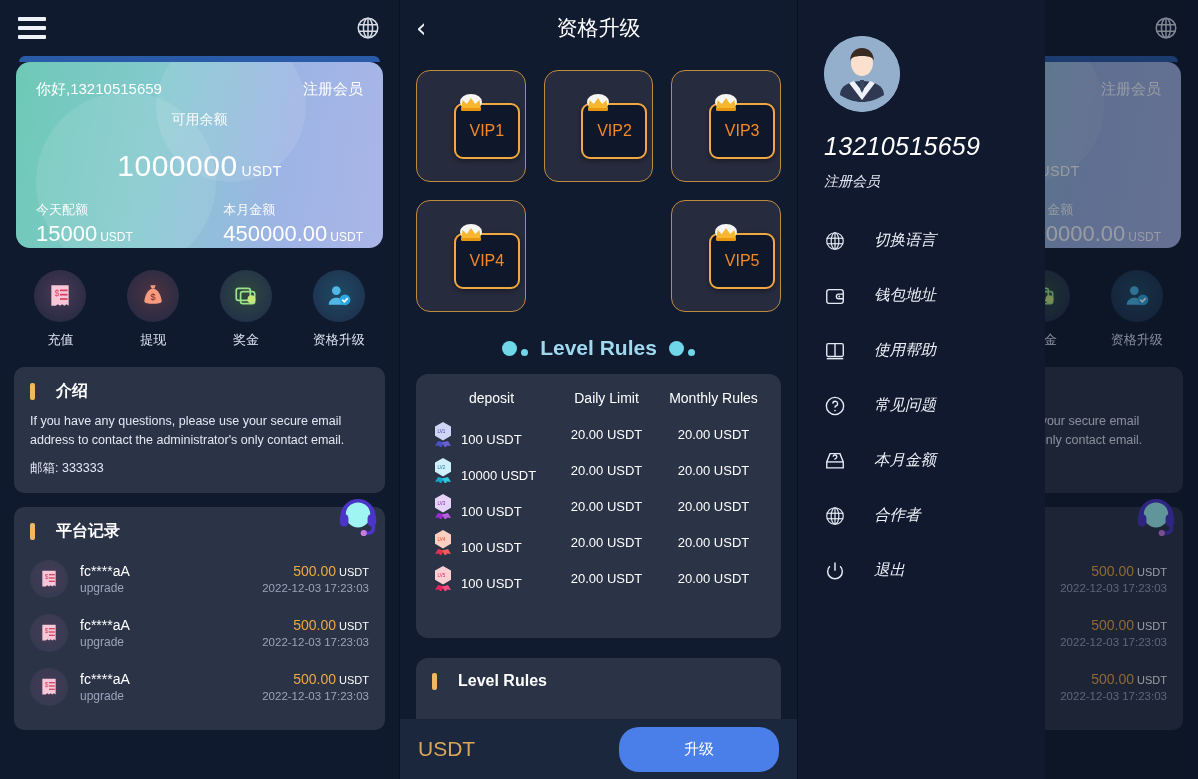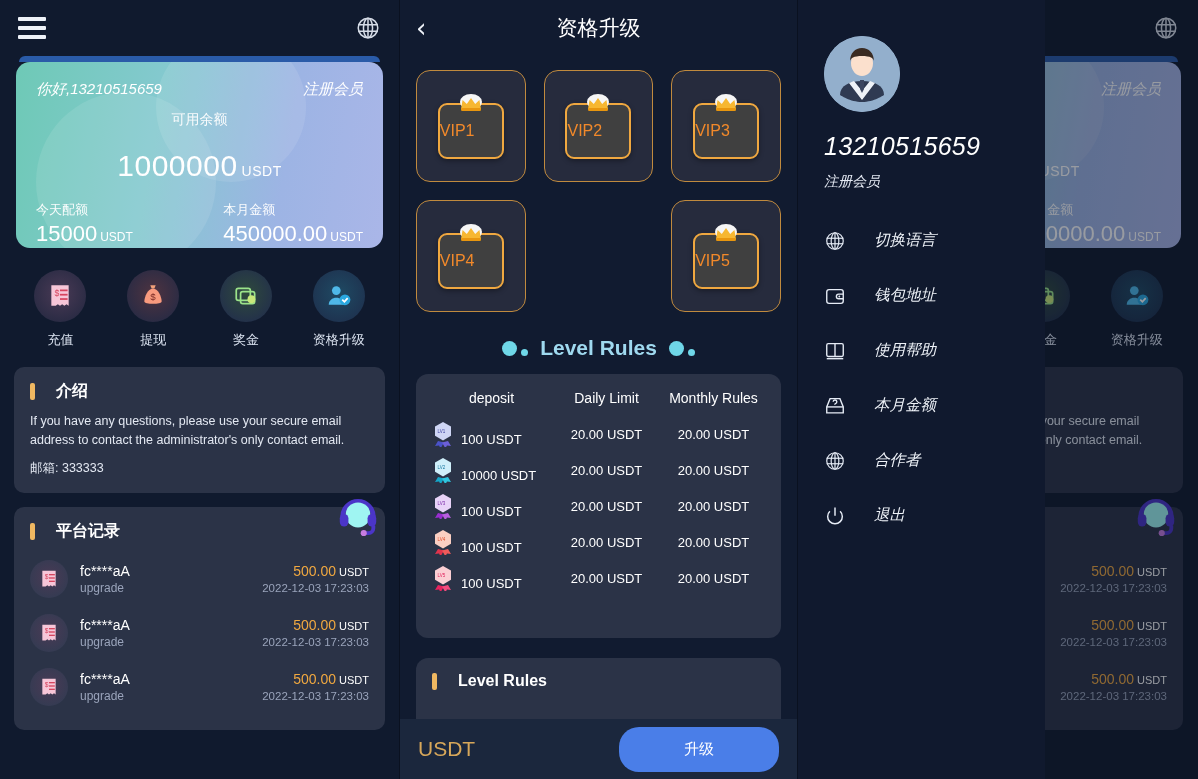--- a/index.html
+++ b/index.html
@@ -37,21 +37,21 @@
     position: relative; border-radius: 14px; padding: 18px 20px 16px;
     background: linear-gradient(100deg,#6ec9b6 0%, #84c9cf 38%, #9db4e4 72%, #aab6e8 100%);
     color: #fff; overflow: hidden; height: 186px;
   }
   .bal-card::before, .bal-card::after {
     content: ""; position: absolute; border-radius: 50%;
     background: rgba(255,255,255,.10);
   }
   .bal-card::before { width: 180px; height: 180px; left: 20px; top: 30px; }
   .bal-card::after  { width: 150px; height: 150px; left: 140px; top: -30px; }
-  .bal-row1 { position: relative; display: flex; justify-content: space-between; align-items: baseline; font-size: 15px; font-style: italic; }
+  .bal-row1 { position: relative; display: flex; justify-content: space-between; align-items: baseline; font-size: 15px; }
   .bal-mid { position: relative; text-align: center; margin-top: 12px; }
   .bal-mid .lbl { font-size: 14px; opacity: .95; }
   .bal-mid .amt { font-size: 30px; font-weight: 400; letter-spacing: .5px; margin-top: 20px; }
   .bal-mid .amt .u { font-size: 14px; margin-left: 4px; }
   .bal-row2 { position: relative; display: flex; justify-content: space-between; margin-top: 18px; }
   .bal-row2 .col .lbl { font-size: 13px; opacity: .95; }
   .bal-row2 .col .v { font-size: 22px; margin-top: 2px; }
   .bal-row2 .col .v .u { font-size: 12px; margin-left: 3px; }
   .bal-row2 .col.r { text-align: left; }
 
@@ -102,23 +102,23 @@
 
   .vip-grid { display: grid; grid-template-columns: repeat(3, 1fr); gap: 18px; padding: 14px 16px 0; }
   .vip-cell {
     height: 112px; border-radius: 14px; border: 1px solid #c08a3e;
     background: #262b3d; display: flex; align-items: center; justify-content: center;
     cursor: pointer;
   }
   .vip-cell.empty { border: none; background: transparent; cursor: default; }
   .vip-tile { position: relative; width: 66px; height: 66px; }
   .vip-tile .sheet {
-    position: absolute; left: 0; top: 10px; width: 66px; height: 56px;
-    background: #404040; border: 2px solid #f0a840; border-radius: 9px;
-    display: flex; align-items: center; justify-content: flex-start;
+    position: absolute; left: 16px; top: 10px; width: 66px; height: 56px;
+    background: #0f172a; border: 2px solid #f0a840; border-radius: 9px;
+    display: flex; align-items: center; justify-content: center;
     box-shadow: 0 2px 5px rgba(0,0,0,.35);
   }
   .vip-tile .sheet span { color: #f2892a; font-size: 16px; font-weight: 500; }
   .vip-tile .crown { position: absolute; left: 19px; top: 0; width: 28px; height: 22px; }
 
   .lvl-title { display: flex; align-items: center; justify-content: center; gap: 12px; margin: 24px 0 14px; }
   .lvl-title .txt { color: #9fd9ef; font-size: 21px; font-weight: bold; }
   .dots { display: flex; align-items: flex-end; gap: 4px; }
   .dots .d1 { width: 15px; height: 15px; border-radius: 50%; background: #6fd7e8; }
   .dots .d2 { width: 7px; height: 7px; border-radius: 50%; background: #6fd7e8; }
@@ -760,20 +760,30 @@
                 <rect x="3" y="4" width="18" height="14" rx="1.6"></rect>
                 <line x1="12" y1="4" x2="12" y2="18"></line>
                 <line x1="3" y1="20.4" x2="21" y2="20.4"></line>
               </svg>
             </span>
           <span class="lb">使用帮助</span>
         </div>
         <div class="dr-item">
           <span class="ic">
               <svg viewBox="0 0 24 24" width="22" height="22" fill="none" stroke="#e6ecf6" stroke-width="1.5">
+                <circle cx="12" cy="12" r="9.4"></circle>
+                <path d="M9.6 9.4a2.6 2.6 0 1 1 3.2 2.6c-.7.3-.8 1-.8 1.8"></path>
+                <circle cx="12" cy="17" r=".9" fill="#e6ecf6" stroke="none"></circle>
+              </svg>
+            </span>
+          <span class="lb">常见问题</span>
+        </div>
+        <div class="dr-item">
+          <span class="ic">
+              <svg viewBox="0 0 24 24" width="22" height="22" fill="none" stroke="#e6ecf6" stroke-width="1.5">
                 <path d="M3 13v6.5h18V13l-3.6-9H6.6z"></path>
                 <line x1="3" y1="13" x2="21" y2="13"></line>
                 <path d="M10 7.4a2 2 0 1 1 2.4 2c-.5.2-.6.7-.6 1.3"></path>
               </svg>
             </span>
           <span class="lb">本月金额</span>
         </div>
         <div class="dr-item">
           <span class="ic">
               <svg viewBox="0 0 24 24" width="22" height="22" fill="none" stroke="#e6ecf6" stroke-width="1.3">

